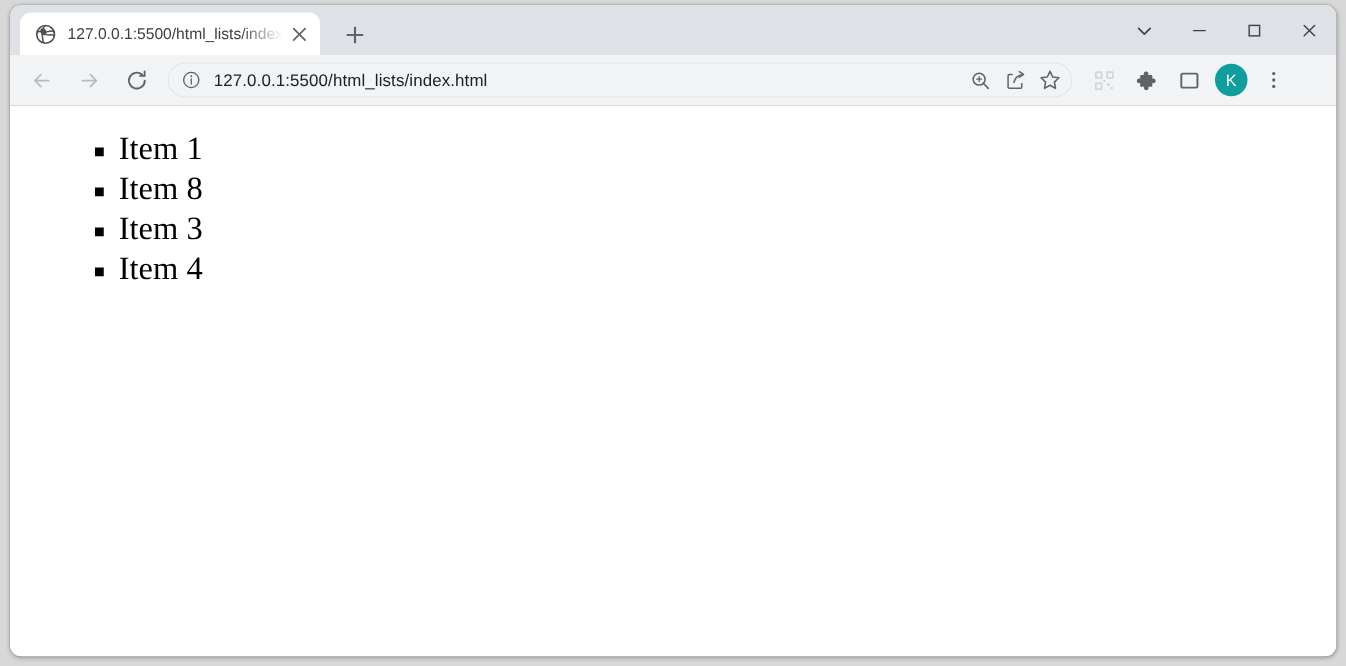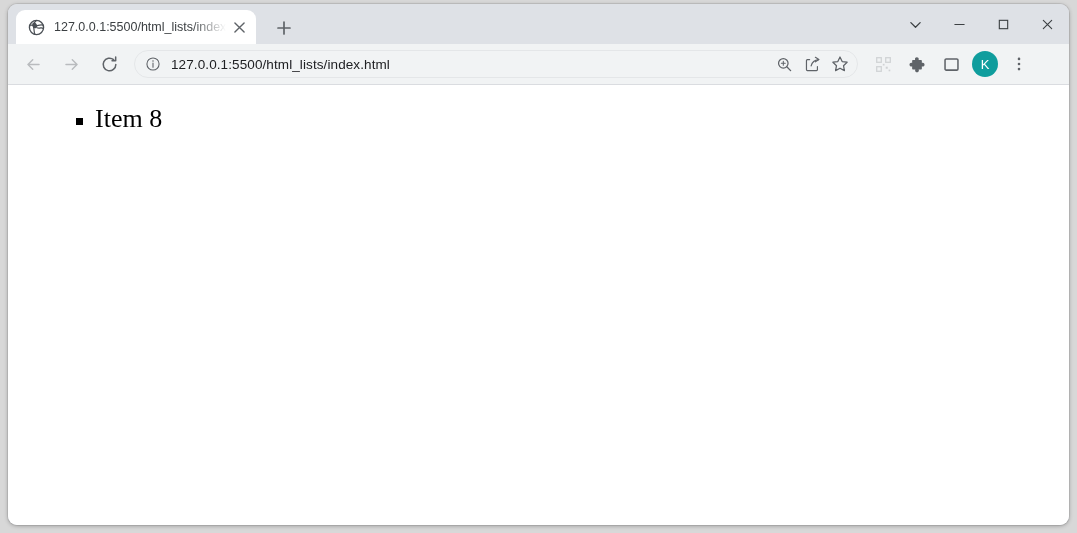--- a/index.html
+++ b/index.html
@@ -394,18 +394,27 @@
           <circle cx="10" cy="10" r="1.65" fill="#5f6368"></circle>
           <circle cx="10" cy="16.4" r="1.65" fill="#5f6368"></circle>
         </svg>
       </div>
     </div>
   </div>
 
   <div class="page-viewport">
     <ul class="page-list">
       <li>
+        <span>Item 1</span>
+      </li>
+      <li>
         <span>Item 8</span>
+      </li>
+      <li>
+        <span>Item 3</span>
+      </li>
+      <li>
+        <span>Item 4</span>
       </li>
     </ul>
   </div>
 
 </div>
 
 </body></html>

